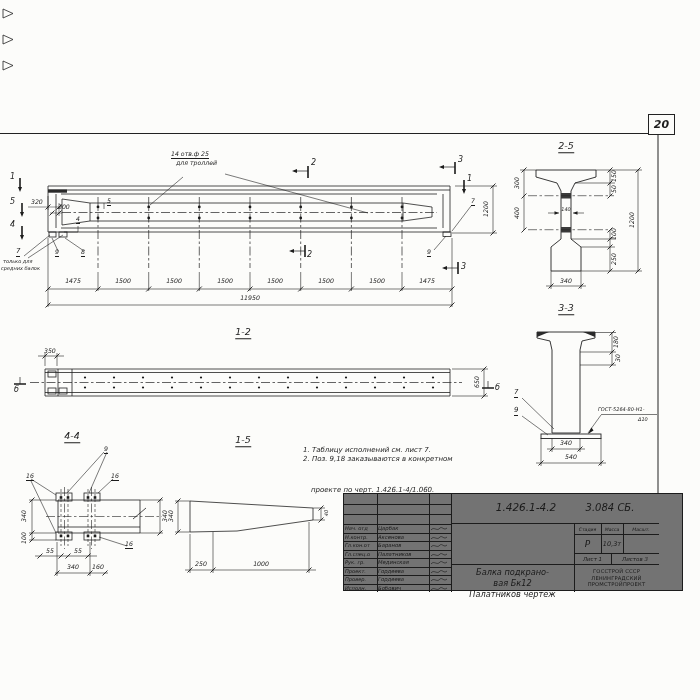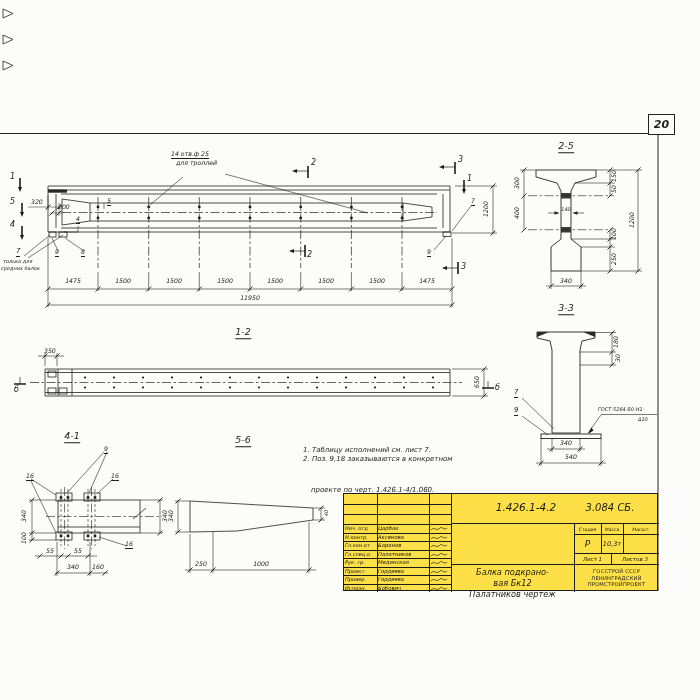--- a/index.html
+++ b/index.html
@@ -10,22 +10,22 @@
   .s5{font-size:5px;}
   .s7{font-size:7px;}
   .s8{font-size:8px;}
   .s9{font-size:9.5px;}
   .ctr{transform:translate(-50%,-50%);}
   .rot{transform:translate(-50%,-50%) rotate(-90deg);}
   .und{border-bottom:0.9px solid #1c1c1c;padding-bottom:1px;}
   .sheetnum{position:absolute;left:648px;top:114px;width:25px;height:19px;border:1.4px solid #222;
             display:flex;align-items:center;justify-content:center;font:italic 700 11px "DejaVu Sans",sans-serif;color:#1c1c1c;background:#fcfcfa;}
   
-  .tblock{position:absolute;left:343px;top:493px;width:315px;height:98px;border:1.3px solid #1c1c1c;
-          color:#1a1a1a;background:#fde047;box-sizing:border-box;}
+  .tblock{position:absolute;left:343px;top:493px;width:340px;height:98px;border:1.3px solid #1c1c1c;
+          color:#1a1a1a;background:#737373;box-sizing:border-box;}
   .tblock .vl{position:absolute;width:1px;background:#1c1c1c;}
   .tblock .hl{position:absolute;height:1px;background:#1c1c1c;}
   .srow{position:absolute;left:0;width:107px;height:8.5px;}
   .srow .role{position:absolute;left:1px;top:1px;font:italic 5.1px "DejaVu Sans",sans-serif;}
   .srow .nm{position:absolute;left:34px;top:1px;font:italic 5.3px "DejaVu Sans",sans-serif;}
   .srow svg{position:absolute;left:86px;top:1px;}
   .docnum{position:absolute;left:117px;top:7px;width:130px;text-align:center;font:italic 10.5px "DejaVu Sans",sans-serif;}
   .doccode{position:absolute;left:225px;top:8px;width:82px;text-align:center;font:italic 10px "DejaVu Sans",sans-serif;}
   .titlecell{position:absolute;left:107px;top:45px;width:123px;height:41px;display:flex;flex-direction:column;
              align-items:center;justify-content:center;font:italic 8.2px "DejaVu Sans",sans-serif;line-height:1.35;margin-top:24px;}
@@ -270,34 +270,34 @@
   <div class="lbl ctr" style="left:377px;top:281px">1500</div>
   <div class="lbl ctr" style="left:427px;top:281px">1475</div>
   <div class="lbl ctr" style="left:250px;top:298px">11950</div>
 
   <div class="lbl s9 und ctr" style="left:243px;top:333px">1-2</div>
   <div class="lbl" style="left:44px;top:348px">350</div>
   <div class="lbl rot" style="left:477px;top:382px">650</div>
   <div class="lbl s8" style="left:14px;top:386px">б</div>
   <div class="lbl s8" style="left:495px;top:384px">б</div>
 
-  <div class="lbl s9 und ctr" style="left:72px;top:437px">4-1</div>
+  <div class="lbl s9 und ctr" style="left:72px;top:437px">4-4</div>
   <div class="lbl und" style="left:104px;top:446px">9</div>
   <div class="lbl und" style="left:26px;top:473px">16</div>
   <div class="lbl und" style="left:111px;top:473px">16</div>
   <div class="lbl und" style="left:125px;top:541px">16</div>
   <div class="lbl rot" style="left:24px;top:516px">340</div>
   <div class="lbl rot" style="left:24px;top:538px">100</div>
   <div class="lbl ctr" style="left:50px;top:551px">55</div>
   <div class="lbl ctr" style="left:78px;top:551px">55</div>
   <div class="lbl ctr" style="left:73px;top:567px">340</div>
   <div class="lbl ctr" style="left:98px;top:567px">160</div>
   <div class="lbl rot" style="left:165px;top:516px">340</div>
 
-  <div class="lbl s9 und ctr" style="left:243px;top:441px">5-6</div>
+  <div class="lbl s9 und ctr" style="left:243px;top:441px">1-5</div>
   <div class="lbl rot" style="left:171px;top:516px">340</div>
   <div class="lbl rot s5" style="left:326px;top:513px">40</div>
   <div class="lbl ctr" style="left:201px;top:564px">250</div>
   <div class="lbl ctr" style="left:261px;top:564px">1000</div>
 
   <div class="lbl s7" style="left:303px;top:447px">1. Таблицу исполнений см. лист 7.</div>
   <div class="lbl s7" style="left:303px;top:456px">2. Поз. 9,18 заказываются в конкретном</div>
   <div class="lbl s7" style="left:311px;top:487px">проекте по черт. 1.426.1-4/1.060.</div>
 
   <div class="lbl s9 und ctr" style="left:566px;top:147px">2-5</div>

